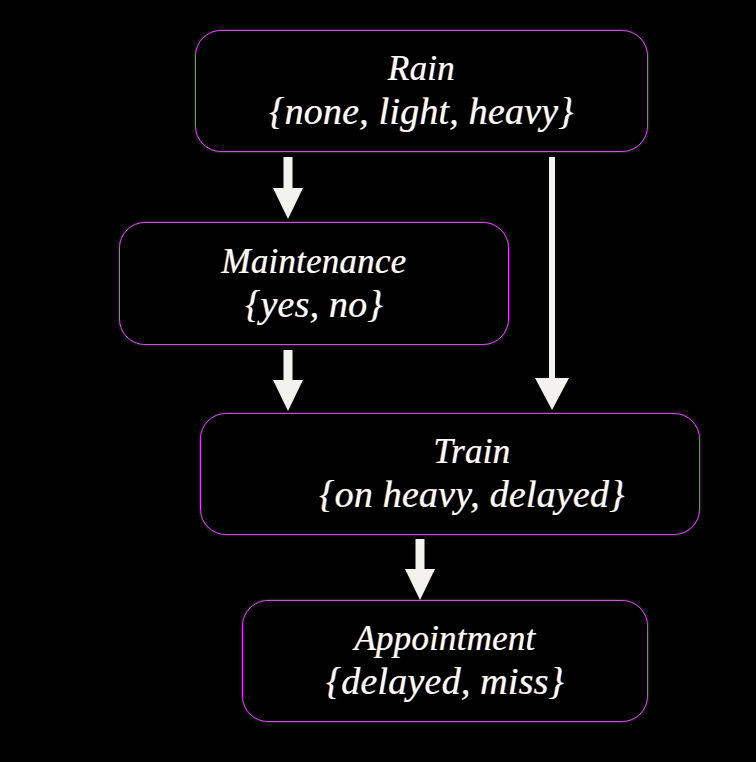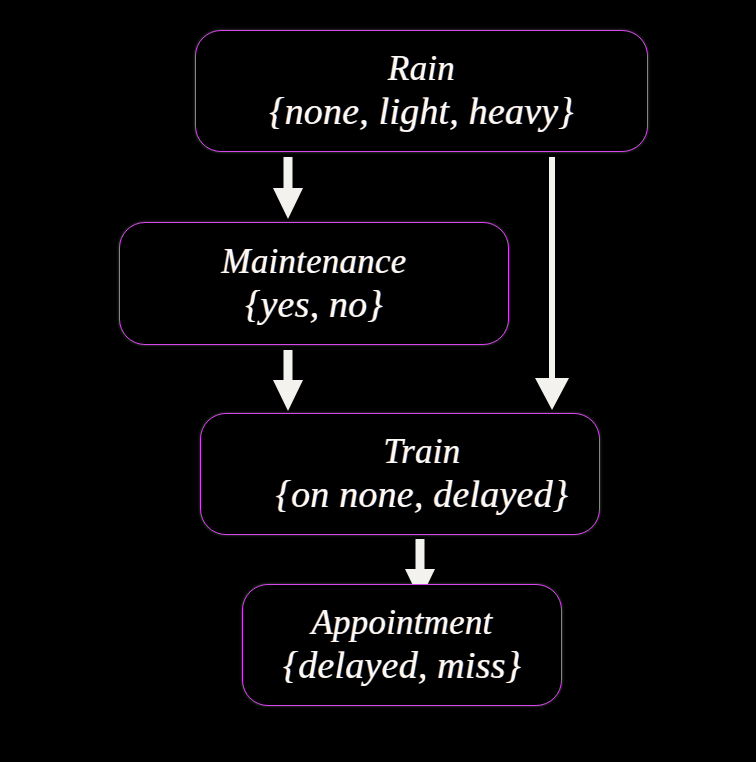--- a/index.html
+++ b/index.html
@@ -75,25 +75,25 @@
   #node-rain {
     left: 195px;  top: 30px;
     width: 453px; height: 122px;
   }
   #node-maintenance {
     left: 95px;   top: 222px;
     width: 390px; height: 123px; margin-left: 24px;
   }
   #node-train {
     left: 200px;  top: 413px;
-    width: 400px; height: 122px; padding-left: 44px;
+    width: 500px; height: 122px; padding-left: 44px;
   }
   #node-appointment {
-    left: 242px;  top: 584px;
-    width: 320px; height: 122px;
+    left: 242px;  top: 600px;
+    width: 406px; height: 122px;
   }
 </style>
 </head>
 <body>
 
 <div id="diagram-canvas">
 
   <svg id="edges-layer" width="756" height="762" viewBox="0 0 756 762" xmlns="http://www.w3.org/2000/svg">
 
     <g>
@@ -122,21 +122,21 @@
     <div class="node-states">{none, light, heavy}</div>
   </div>
 
   <div class="node" id="node-maintenance">
     <div class="node-title">Maintenance</div>
     <div class="node-states">{yes, no}</div>
   </div>
 
   <div class="node" id="node-train">
     <div class="node-title">Train</div>
-    <div class="node-states">{on none, delayed}</div>
+    <div class="node-states">{on heavy, delayed}</div>
   </div>
 
   <div class="node" id="node-appointment">
     <div class="node-title">Appointment</div>
     <div class="node-states">{delayed, miss}</div>
   </div>
 
 </div>
 
 </body></html>

